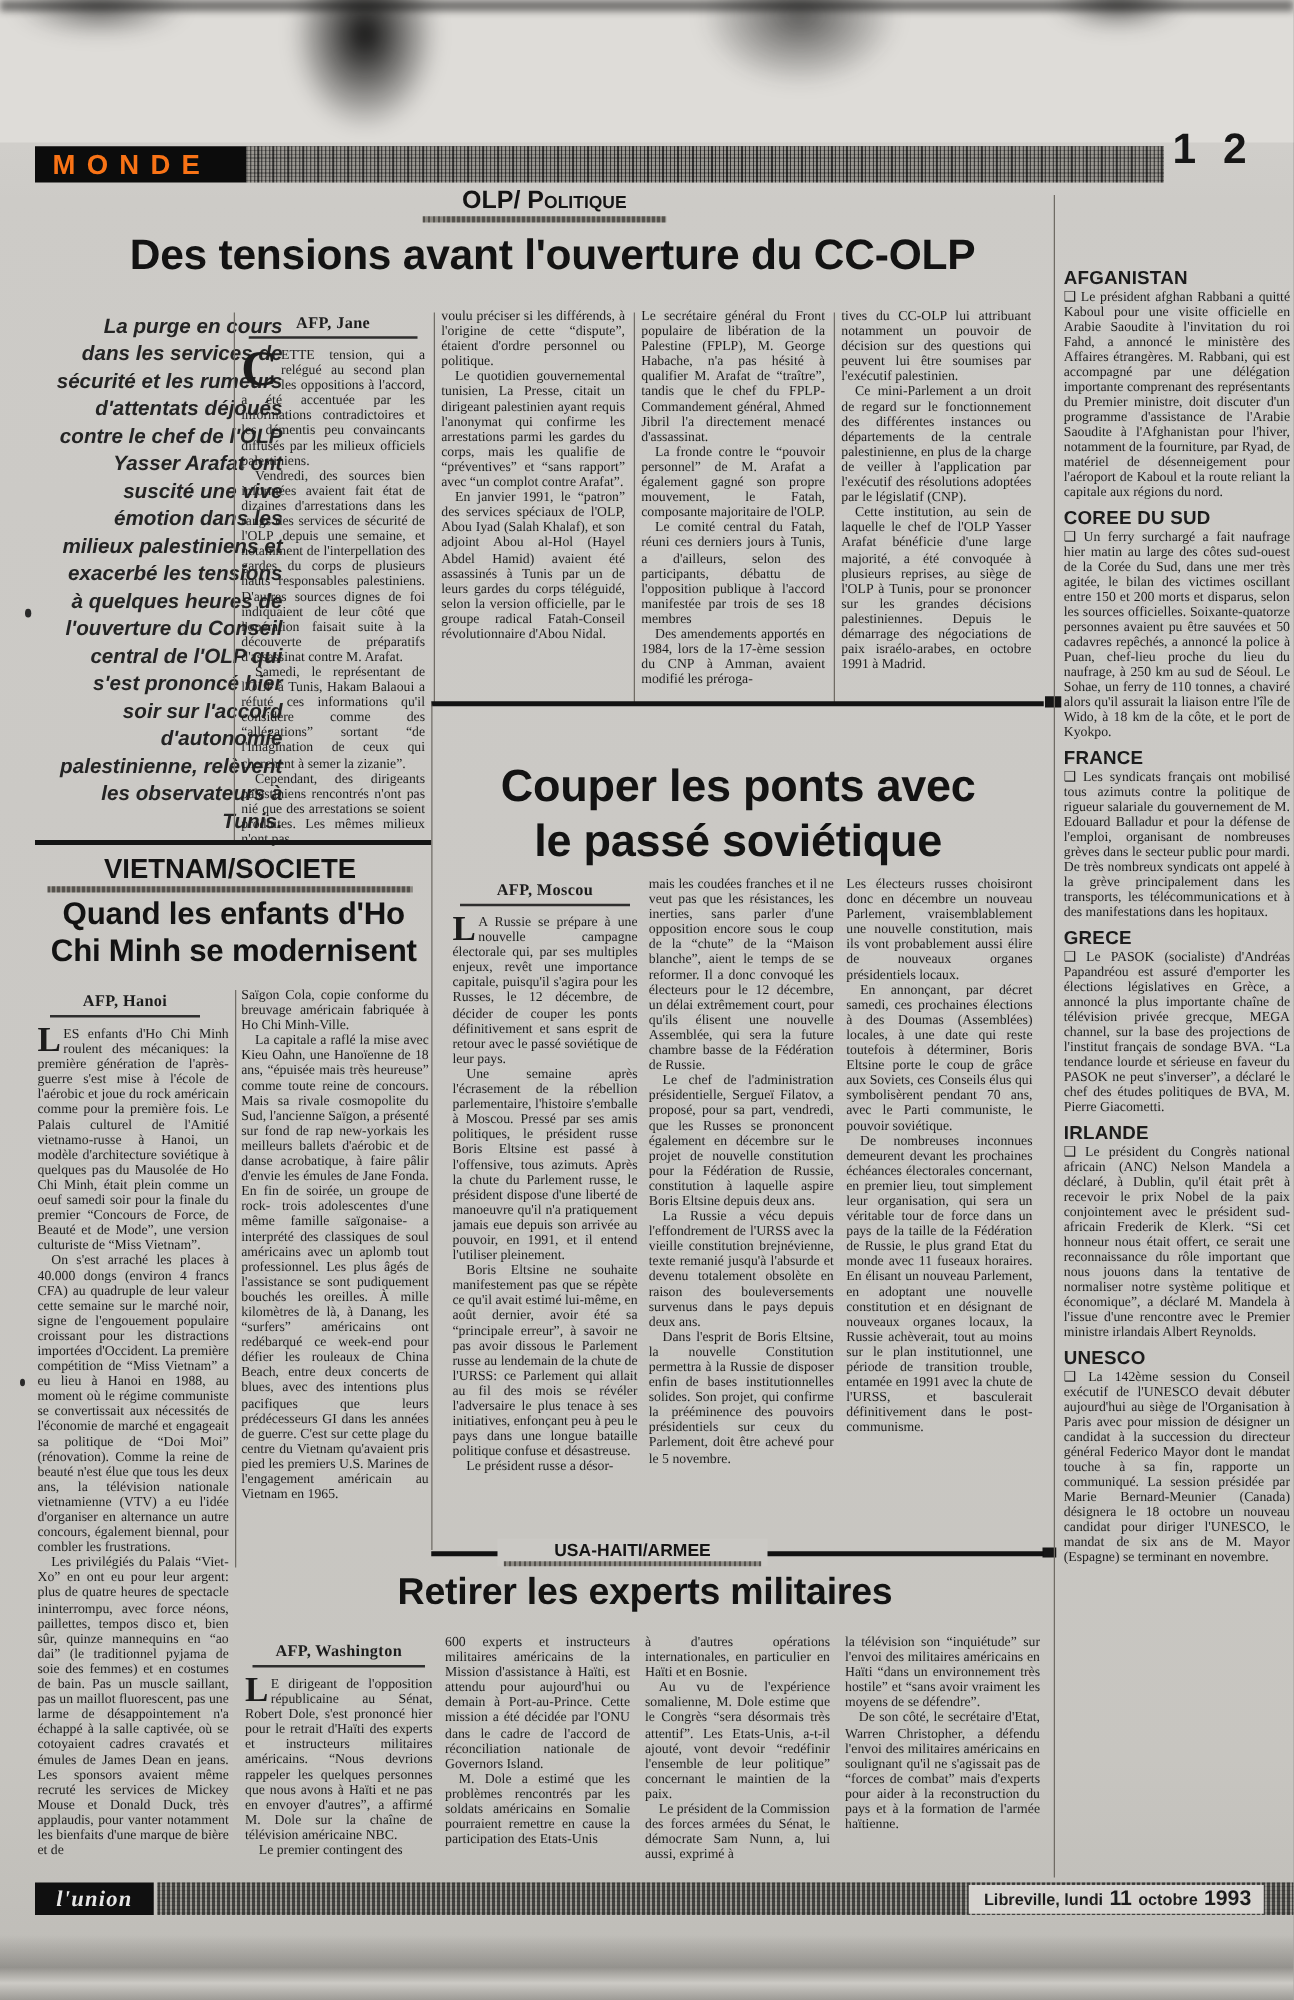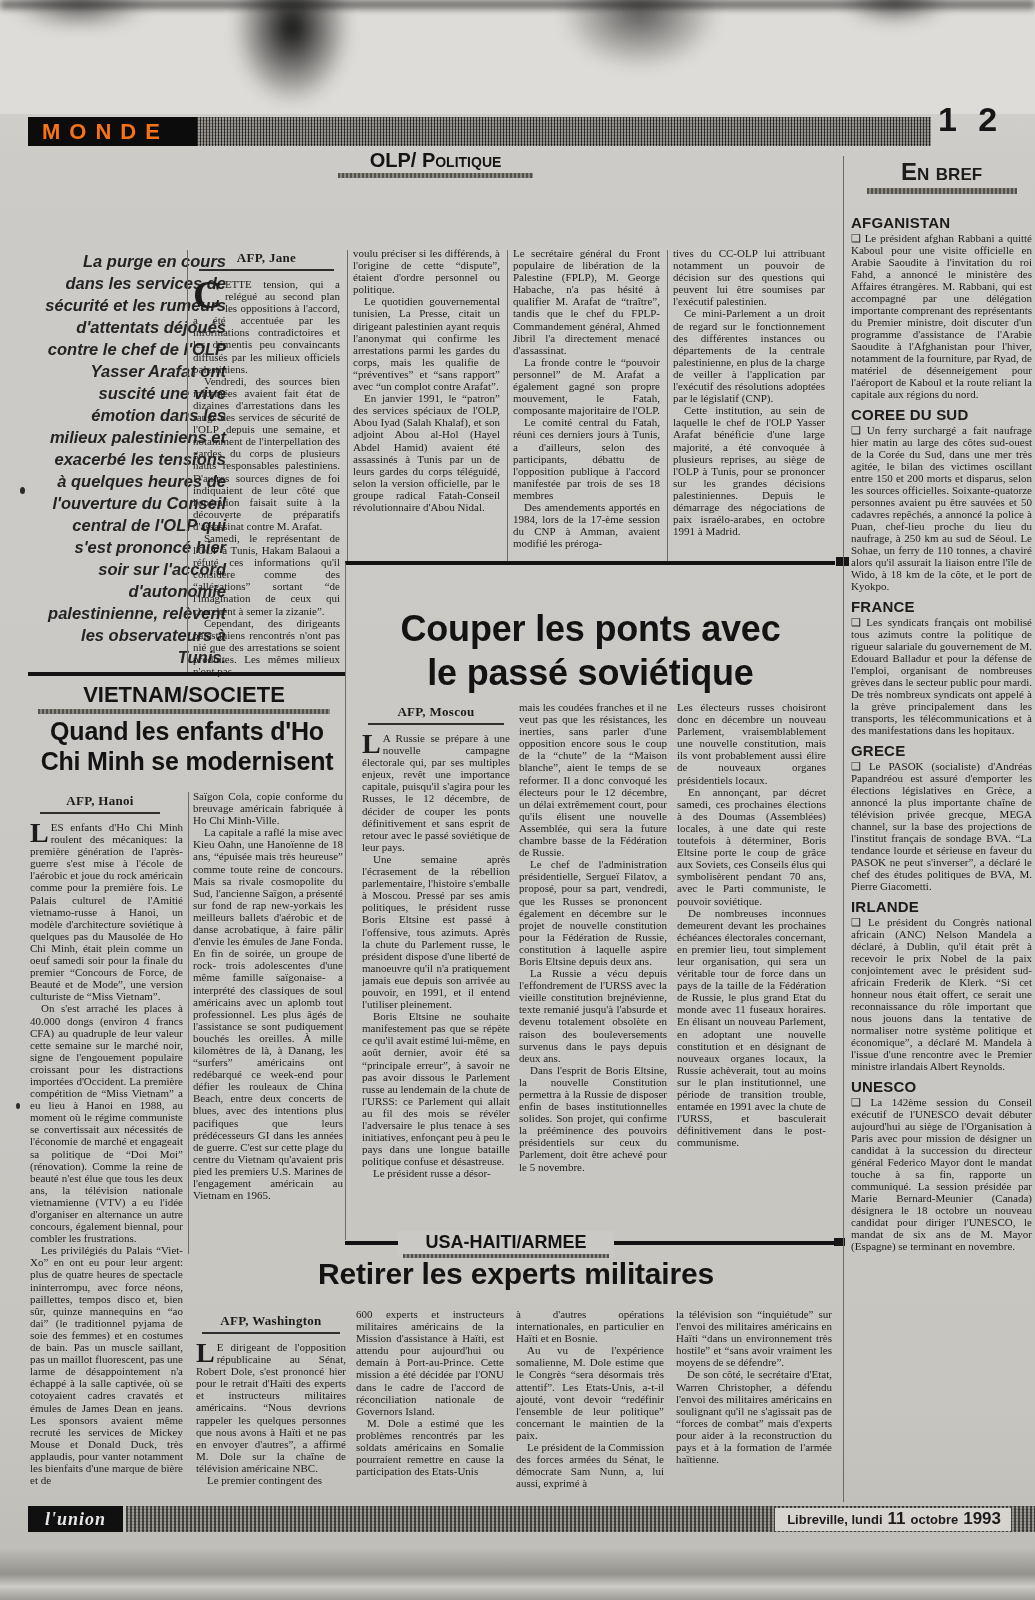--- a/index.html
+++ b/index.html
@@ -80,20 +80,21 @@
     <div class="monde-texture"></div>
   </div>
   <div class="abs pagenum">1 2</div>
 
   <div class="abs vrule" style="left:843px;top:156px;height:1346px;"></div>
 
   <div class="abs" style="left:333px;top:149px;width:205px;">
     <div class="kicker" style="font-size:20px;">OLP/ Politique</div>
     <div class="gbar" style="width:195px;"></div>
   </div>
+  <div class="abs headline" style="left:46px;top:184px;width:792px;font-size:34px;line-height:40px;white-space:nowrap;">Des tensions avant l'ouverture du CC-OLP</div>
 
   <div class="abs lead" style="left:44px;top:250px;width:182px;height:425px;">La purge en cours dans les services de sécurité et les rumeurs d'attentats déjoués contre le chef de l'OLP Yasser Arafat ont suscité une vive émotion dans les milieux palestiniens et exacerbé les tensions à quelques heures de l'ouverture du Conseil central de l'OLP qui s'est prononcé hier soir sur l'accord d'autonomie palestinienne, relèvent les observateurs à Tunis.</div>
 
   <div class="abs vrule" style="left:187px;top:250px;height:424px;"></div>
   <div class="abs vrule" style="left:347px;top:250px;height:312px;"></div>
   <div class="abs vrule" style="left:507px;top:250px;height:312px;"></div>
   <div class="abs vrule" style="left:667px;top:250px;height:312px;"></div>
 
   <div class="abs col dc3" style="left:193px;top:247px;width:147px;height:430px;">
     <div class="dateline">AFP, Jane</div>
@@ -175,21 +176,21 @@
       <div>
           <p class="para">Les électeurs russes choisiront donc en décembre un nouveau Parlement, vraisemblablement une nouvelle constitution, mais ils vont probablement aussi élire de nouveaux organes présidentiels locaux.</p>
           <p class="para">En annonçant, par décret samedi, ces prochaines élections à des Doumas (Assemblées) locales, à une date qui reste toutefois à déterminer, Boris Eltsine porte le coup de grâce aux Soviets, ces Conseils élus qui symbolisèrent pendant 70 ans, avec le Parti communiste, le pouvoir soviétique.</p>
           <p class="para">De nombreuses inconnues demeurent devant les prochaines échéances électorales concernant, en premier lieu, tout simplement leur organisation, qui sera un véritable tour de force dans un pays de la taille de la Fédération de Russie, le plus grand Etat du monde avec 11 fuseaux horaires. En élisant un nouveau Parlement, en adoptant une nouvelle constitution et en désignant de nouveaux organes locaux, la Russie achèverait, tout au moins sur le plan institutionnel, une période de transition trouble, entamée en 1991 avec la chute de l'URSS, et basculerait définitivement dans le post-communisme.</p>
         </div>
     </div>
   </div>
 
   <div class="abs" style="left:345px;top:1241px;width:490px;height:4px;background:#121212;"></div>
   <div class="abs" style="left:398px;top:1231px;width:216px;background:#cbc9c5;padding-top:1px;z-index:2;">
-    <div class="kicker" style="font-size:18px;">USA-HAITI/ARMEE</div>
+    <div class="kicker" style="font-size:14px;">USA-HAITI/ARMEE</div>
     <div class="gbar" style="width:206px;height:4px;"></div>
   </div>
   <div class="abs headline" style="left:196px;top:1256px;width:640px;font-size:30px;line-height:36px;">Retirer les experts militaires</div>
 
   <div class="abs col dc2" style="left:196px;top:1310px;width:150px;height:194px;">
     <div class="dateline">AFP, Washington</div>
     <div>
         <p class="para">LE dirigeant de l'opposition républicaine au Sénat, Robert Dole, s'est prononcé hier pour le retrait d'Haïti des experts et instructeurs militaires américains. “Nous devrions rappeler les quelques personnes que nous avons à Haïti et ne pas en envoyer d'autres”, a affirmé M. Dole sur la chaîne de télévision américaine NBC.</p>
         <p class="para">Le premier contingent des</p>
       </div>
@@ -207,24 +208,20 @@
         <p class="para">Le président de la Commission des forces armées du Sénat, le démocrate Sam Nunn, a, lui aussi, exprimé à</p>
       </div>
   </div>
   <div class="abs col" style="left:676px;top:1308px;width:156px;height:196px;">
     <div>
         <p class="para">la télévision son “inquiétude” sur l'envoi des militaires américains en Haïti “dans un environnement très hostile” et “sans avoir vraiment les moyens de se défendre”.</p>
         <p class="para">De son côté, le secrétaire d'Etat, Warren Christopher, a défendu l'envoi des militaires américains en soulignant qu'il ne s'agissait pas de “forces de combat” mais d'experts pour aider à la reconstruction du pays et à la formation de l'armée haïtienne.</p>
       </div>
   </div>
 
-  <div class="abs" style="left:848px;top:158px;width:187px;">
-    <div class="sb-title">En bref</div>
-    <div class="gbar" style="width:150px;height:6px;margin-top:2px;"></div>
-  </div>
   <div class="abs" style="left:851px;top:208px;width:181px;height:1292px;overflow:hidden;">
     <div class="brief-h">AFGANISTAN</div>
     <p class="brief-t">❑ Le président afghan Rabbani a quitté Kaboul pour une visite officielle en Arabie Saoudite à l'invitation du roi Fahd, a annoncé le ministère des Affaires étrangères. M. Rabbani, qui est accompagné par une délégation importante comprenant des représentants du Premier ministre, doit discuter d'un programme d'assistance de l'Arabie Saoudite à l'Afghanistan pour l'hiver, notamment de la fourniture, par Ryad, de matériel de désenneigement pour l'aéroport de Kaboul et la route reliant la capitale aux régions du nord.</p>
     <div class="brief-h">COREE DU SUD</div>
     <p class="brief-t">❑ Un ferry surchargé a fait naufrage hier matin au large des côtes sud-ouest de la Corée du Sud, dans une mer très agitée, le bilan des victimes oscillant entre 150 et 200 morts et disparus, selon les sources officielles. Soixante-quatorze personnes avaient pu être sauvées et 50 cadavres repêchés, a annoncé la police à Puan, chef-lieu proche du lieu du naufrage, à 250 km au sud de Séoul. Le Sohae, un ferry de 110 tonnes, a chaviré alors qu'il assurait la liaison entre l'île de Wido, à 18 km de la côte, et le port de Kyokpo.</p>
     <div class="brief-h">FRANCE</div>
     <p class="brief-t">❑ Les syndicats français ont mobilisé tous azimuts contre la politique de rigueur salariale du gouvernement de M. Edouard Balladur et pour la défense de l'emploi, organisant de nombreuses grèves dans le secteur public pour mardi. De très nombreux syndicats ont appelé à la grève principalement dans les transports, les télécommunications et à des manifestations dans les hopitaux.</p>
     <div class="brief-h">GRECE</div>
     <p class="brief-t">❑ Le PASOK (socialiste) d'Andréas Papandréou est assuré d'emporter les élections législatives en Grèce, a annoncé la plus importante chaîne de télévision privée grecque, MEGA channel, sur la base des projections de l'institut français de sondage BVA. “La tendance lourde et sérieuse en faveur du PASOK ne peut s'inverser”, a déclaré le chef des études politiques de BVA, M. Pierre Giacometti.</p>
     <div class="brief-h">IRLANDE</div>

